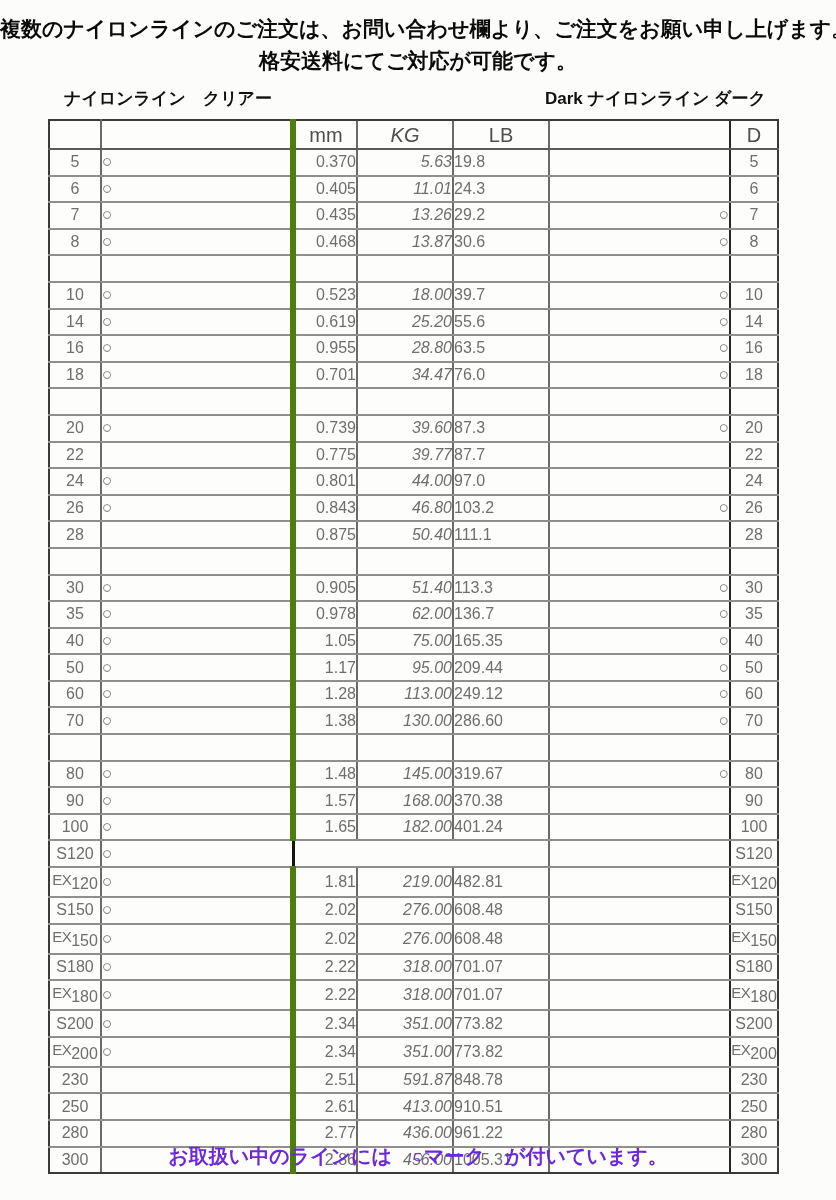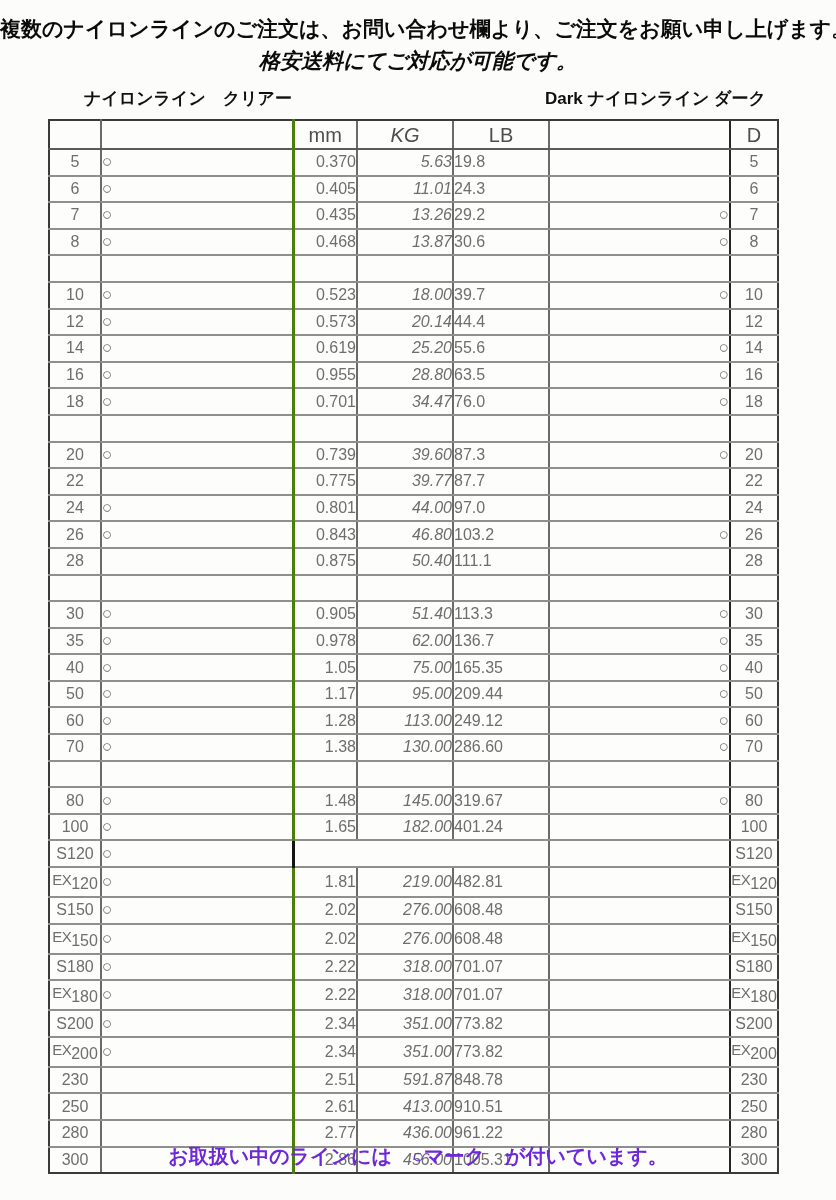--- a/index.html
+++ b/index.html
@@ -9,47 +9,47 @@
     font-family: "Liberation Sans", "DejaVu Sans", sans-serif;
   }
   body { position: relative; }
 
   .notice-line1, .notice-line2 {
     position: absolute; left: 0; width: 836px;
     text-align: center; font-weight: bold; color: #0b0b0b;
     font-size: 21px; letter-spacing: 0px; white-space: nowrap;
   }
   .notice-line1 { top: 15px; }
-  .notice-line2 { top: 47px; font-style: italic; }
+  .notice-line2 { top: 47px; }
 
   .col-label {
     position: absolute; top: 87px;
     font-weight: bold; font-size: 17px; color: #101010; white-space: nowrap;
   }
-  .label-clear { left: 64px; margin-left: 20px; }
+  .label-clear { left: 64px; }
   .label-dark  { left: 545px; }
 
   table.spec {
     position: absolute; left: 48px; top: 119px; width: 729px;
     border-collapse: collapse; table-layout: fixed;
     background: #fdfdfb;
   }
   .spec td, .spec th {
     padding: 0; height: 24.6px; overflow: hidden; white-space: nowrap;
     border-top: 2px solid #8f8f8f; border-bottom: 2px solid #8f8f8f;
     font-size: 16px; font-weight: normal; color: #6e6e6e; line-height: 24px;
   }
   .spec thead th { height: 27px; font-size: 20px; color: #4e4e4e; text-align: center;
     border-top: 2px solid #3a3a3a; border-bottom: 2px solid #5a5a5a; }
   .spec tbody tr:last-child td { border-bottom: 2px solid #3a3a3a; }
 
   .c-size { border-left: 2px solid #3a3a3a; border-right: 2px solid #6a6a6a;
             text-align: center; color: #757575; font-weight: bold; }
   .c-clear { text-align: left; padding-left: 15px; color: #1b1b1b; }
-  .c-mm   { border-left: 3px solid #4d7c0f; text-align: right; padding-right: 5px; border-radius: 10px; }
+  .c-mm   { border-left: 6px solid #4d7c0f; text-align: right; padding-right: 5px; border-radius: 10px; }
   .c-kg   { border-left: 2px solid #6a6a6a; text-align: right; padding-right: 6px; font-style: italic; }
   .c-lb   { border-left: 2px solid #6a6a6a; padding-right: 9px; }
   .c-merged { border-left: 3px solid #141414; }
   .c-dark { border-left: 2px solid #6a6a6a; text-align: right; padding-right: 13px; color: #1b1b1b; }
   .c-d    { border-left: 2px solid #262626; border-right: 2px solid #3a3a3a;
             text-align: center; color: #757575; font-weight: bold; }
 
   .mark { font-size: 17px; }
   .pfx  { font-size: 15px; vertical-align: 4px; letter-spacing: -0.5px; }
 
@@ -137,29 +137,20 @@
       <tr>
         <td class="c-size">10</td>
         <td class="c-clear"><span class="mark">○</span></td>
         <td class="c-mm">0.523</td>
         <td class="c-kg">18.00</td>
         <td class="c-lb">39.7</td>
         <td class="c-dark"><span class="mark">○</span></td>
         <td class="c-d">10</td>
       </tr>
       <tr>
-        <td class="c-size">12</td>
-        <td class="c-clear"><span class="mark">○</span></td>
-        <td class="c-mm">0.573</td>
-        <td class="c-kg">20.14</td>
-        <td class="c-lb">44.4</td>
-        <td class="c-dark"></td>
-        <td class="c-d">12</td>
-      </tr>
-      <tr>
         <td class="c-size">14</td>
         <td class="c-clear"><span class="mark">○</span></td>
         <td class="c-mm">0.619</td>
         <td class="c-kg">25.20</td>
         <td class="c-lb">55.6</td>
         <td class="c-dark"><span class="mark">○</span></td>
         <td class="c-d">14</td>
       </tr>
       <tr>
         <td class="c-size">16</td>
@@ -308,20 +299,29 @@
       <tr>
         <td class="c-size">80</td>
         <td class="c-clear"><span class="mark">○</span></td>
         <td class="c-mm">1.48</td>
         <td class="c-kg">145.00</td>
         <td class="c-lb">319.67</td>
         <td class="c-dark"><span class="mark">○</span></td>
         <td class="c-d">80</td>
       </tr>
       <tr>
+        <td class="c-size">90</td>
+        <td class="c-clear"><span class="mark">○</span></td>
+        <td class="c-mm">1.57</td>
+        <td class="c-kg">168.00</td>
+        <td class="c-lb">370.38</td>
+        <td class="c-dark"></td>
+        <td class="c-d">90</td>
+      </tr>
+      <tr>
         <td class="c-size">100</td>
         <td class="c-clear"><span class="mark">○</span></td>
         <td class="c-mm">1.65</td>
         <td class="c-kg">182.00</td>
         <td class="c-lb">401.24</td>
         <td class="c-dark"></td>
         <td class="c-d">100</td>
       </tr>
       <tr>
         <td class="c-size"><span class="">S</span>120</td>

